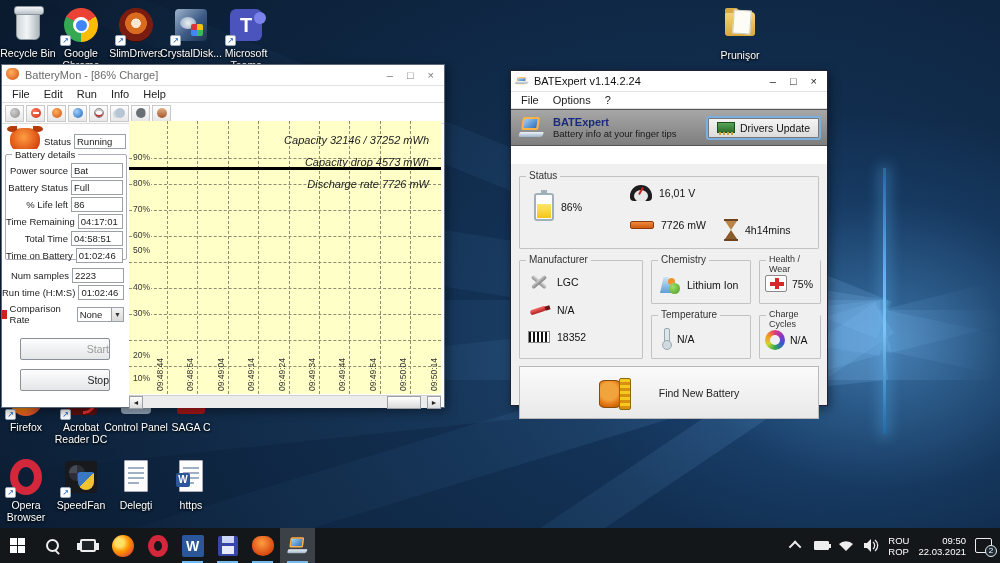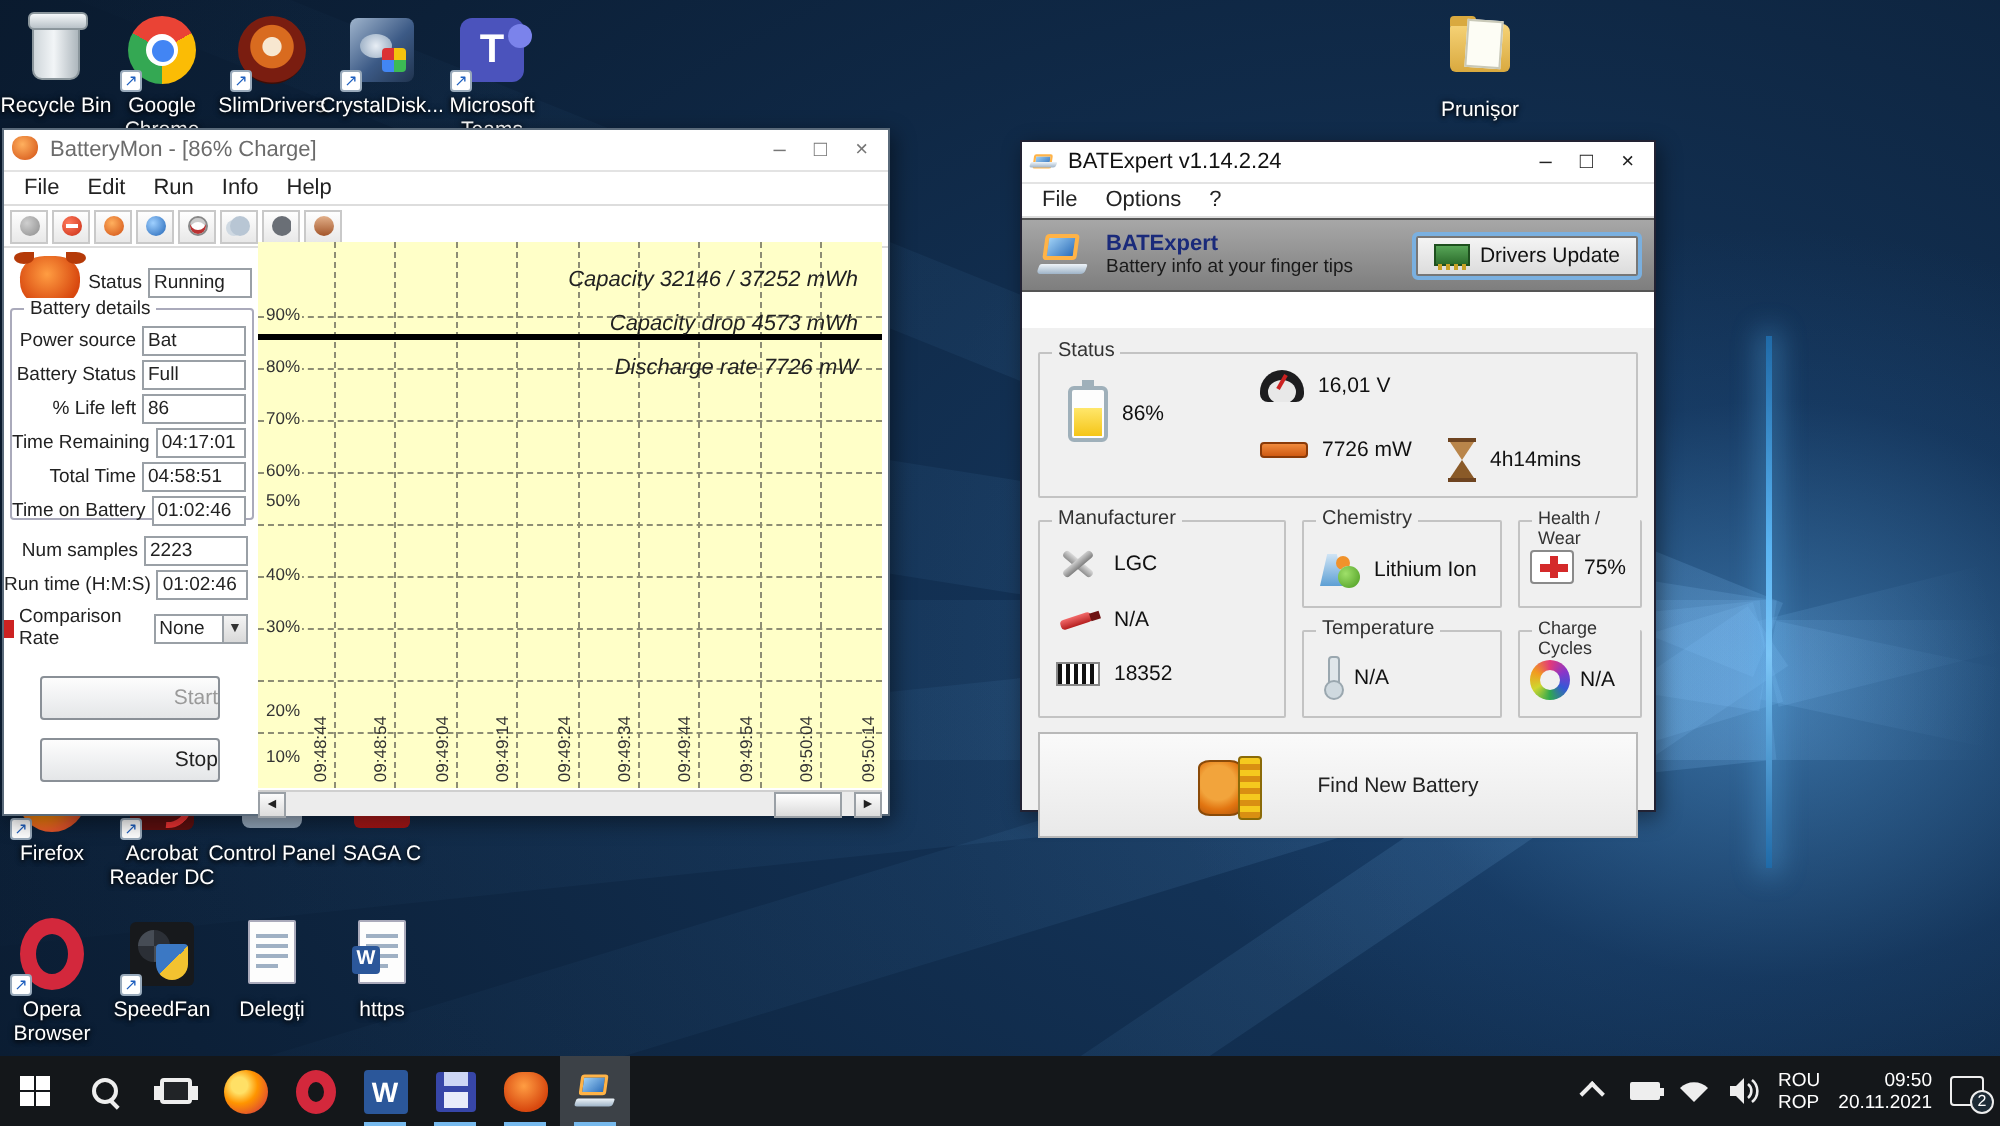--- a/index.html
+++ b/index.html
@@ -693,20 +693,20 @@
           <path d="M0 4 h3 l4 -4 v13 l-4 -4 h-3 Z" fill="#eee"></path>
           <path d="M9 3 a4.5 4.5 0 0 1 0 7 M11 1 a7 7 0 0 1 0 11" stroke="#eee" stroke-width="1.3" fill="none"></path>
         </svg>
       </span>
       <span class="tray-txt">
         <span>ROU</span><br>
         <span>ROP</span>
       </span>
       <span class="tray-txt rt">
         <span>09:50</span><br>
-        <span>20.11.2021</span>
+        <span>22.03.2021</span>
       </span>
       <span class="notif">
         <span class="badge">2</span>
       </span>
     </div>
   </div>
 </div>
 
 </body></html>

